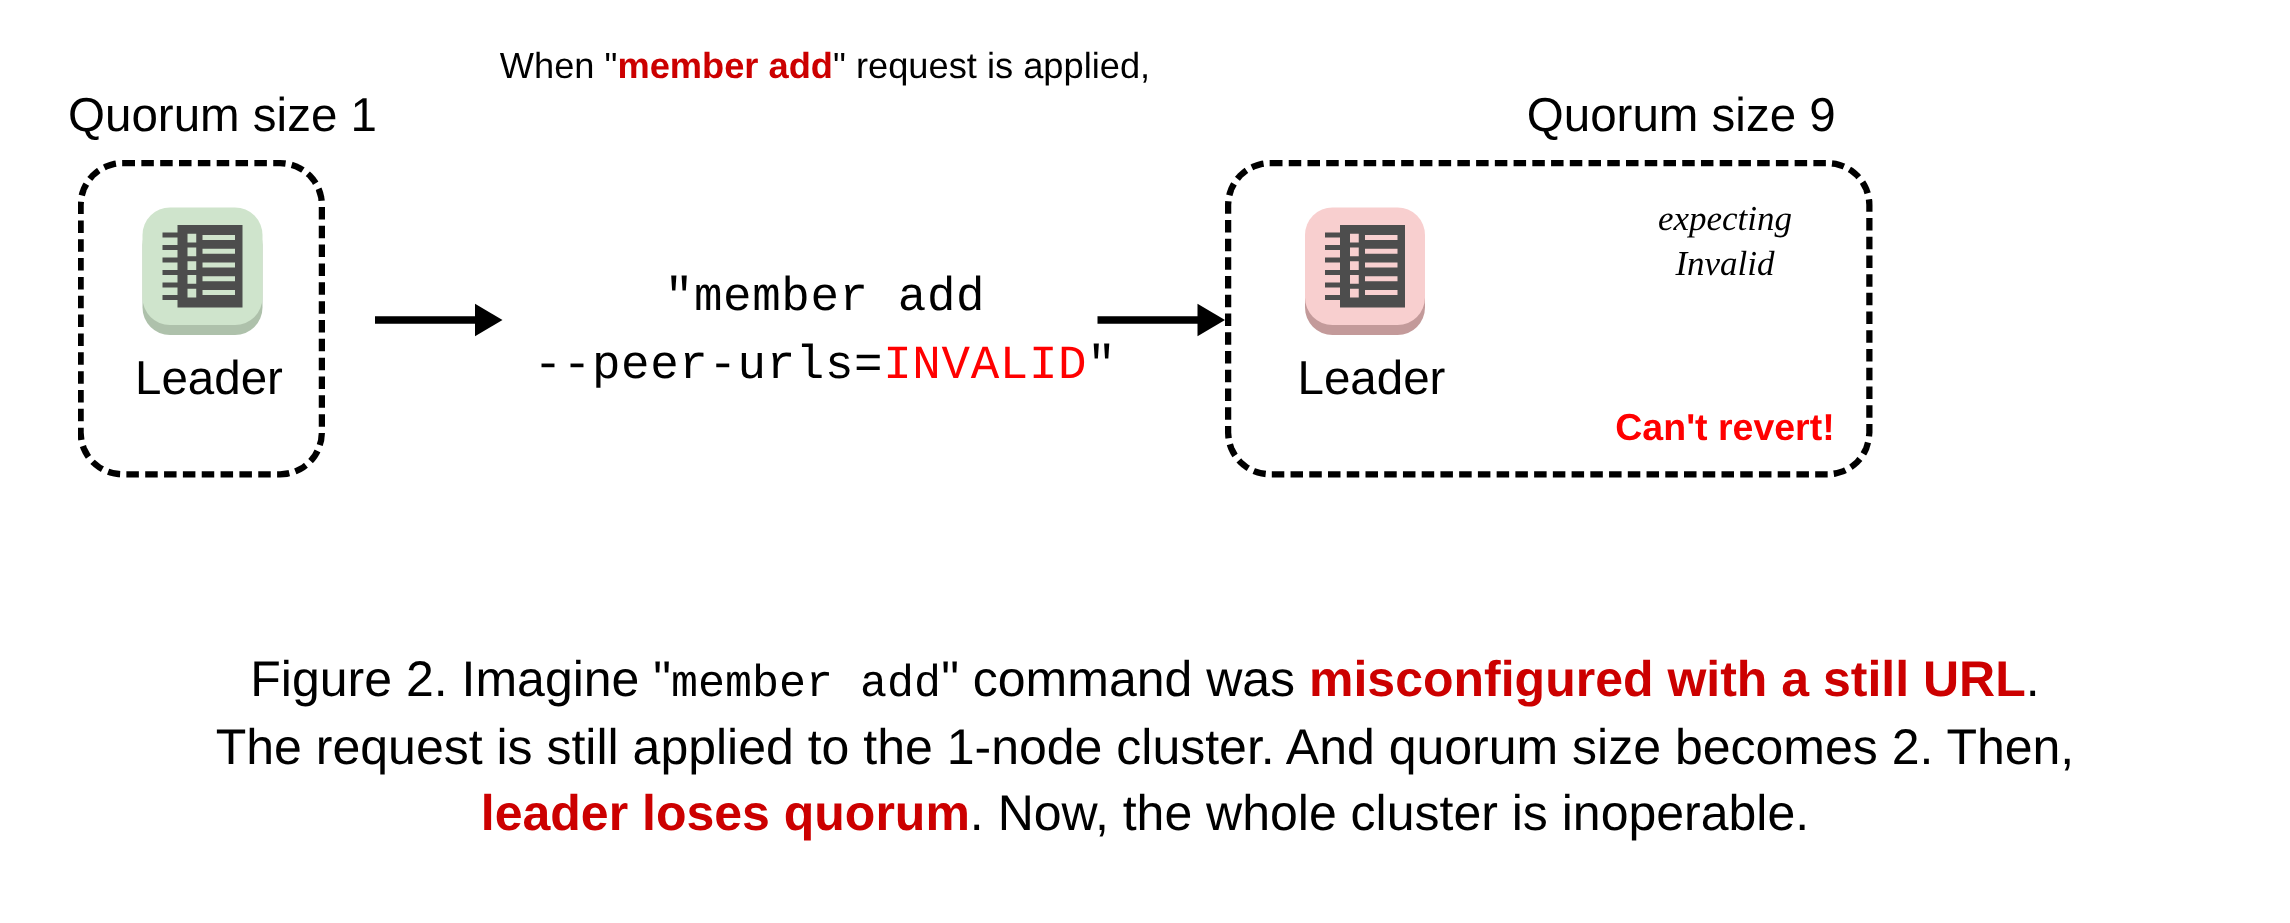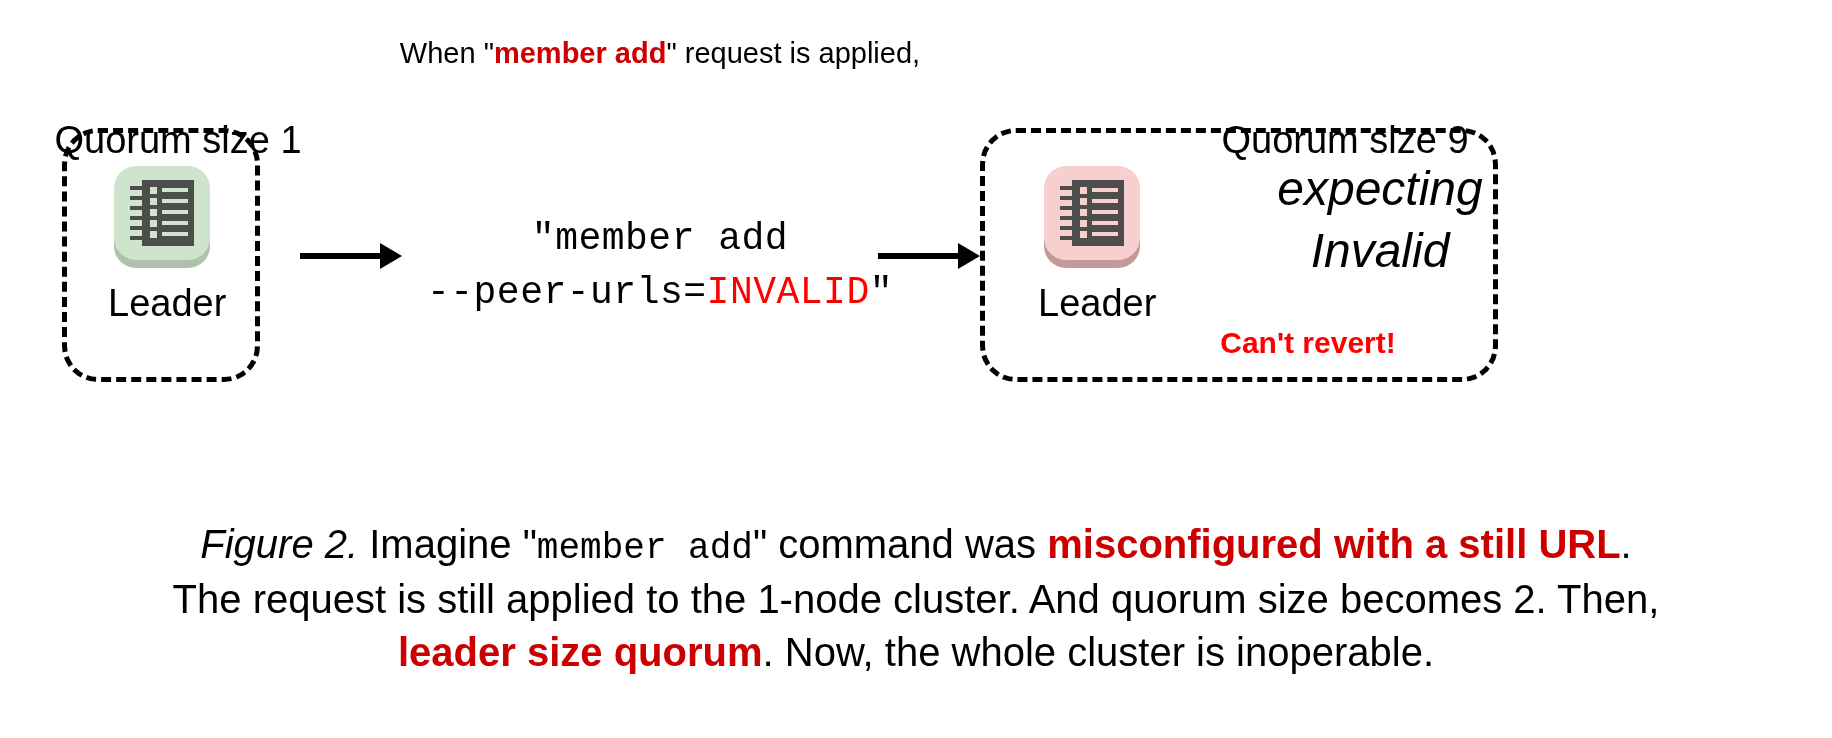--- a/index.html
+++ b/index.html
@@ -19,21 +19,20 @@
   .red-bright { color: #ff0000; }
 
   
   .cluster-caption {
     position: absolute;
     text-align: center;
     font-size: 38px;
     font-family: "Liberation Sans", sans-serif;
     color: #000;
     white-space: nowrap;
-    margin-top: 47px;
   }
   .cluster-box {
     position: absolute;
     border: 5px dashed #000000;
     border-radius: 36px;
     box-sizing: border-box;
     background: transparent;
   }
 
   
@@ -141,28 +140,28 @@
 
   
   #follower-status {
     position: absolute;
     left: 1260px;
     top: 158px;
     width: 240px;
     text-align: center;
   }
   #follower-status .status-line {
-    font-size: 48px;
+    font-size: 28px;
     font-style: italic;
     line-height: 1.3;
-    font-family: Liberation Sans, sans-serif;
+    font-family: Liberation Serif, serif;
   }
   #cant-revert {
     position: absolute;
-    left: 1188px;
+    left: 1260px;
     top: 326px;
     width: 240px;
     text-align: center;
     font-size: 30px;
     font-weight: bold;
     color: #ff0000;
     font-family: "Liberation Sans", sans-serif;
   }
 
   
@@ -171,21 +170,21 @@
     left: 40px;
     top: 518px;
     width: 1752px;
     text-align: center;
     font-size: 40px;
     line-height: 1.33;
     font-family: "Liberation Sans Narrow", "Liberation Sans", sans-serif;
     transform-origin: center top;
   }
   #figure-caption .cap-line { display: block; white-space: nowrap; }
-  #figure-caption .fig-num { font-style: italic; }
+  #figure-caption .fig-num { }
   #figure-caption .cap-mono {
     font-family: "Liberation Mono", "DejaVu Sans Mono", monospace;
     font-size: 36px;
   }
 </style>
 </head>
 <body>
 
 <div class="cluster-caption" id="cluster-left-caption">Quorum size 1</div>
 
@@ -269,14 +268,14 @@
 <div id="follower-status">
   <div class="status-line">expecting</div>
   <div class="status-line">Invalid</div>
 </div>
 
 <div id="cant-revert">Can't revert!</div>
 
 <div id="figure-caption">
   <span class="cap-line" style="display: block;"><span class="fig-num">Figure 2.</span><span> Imagine "</span><span class="cap-mono">member add</span><span>" command was </span><span class="red-dark">misconfigured with a still URL</span><span>.</span></span>
   <span class="cap-line" style="display: block;">The request is still applied to the 1-node cluster. And quorum size becomes 2. Then,</span>
-  <span class="cap-line" style="display: block;"><span class="red-dark">leader size quorum</span><span>. Now, the whole cluster is inoperable.</span></span>
+  <span class="cap-line" style="display: block;"><span class="red-dark">leader loses quorum</span><span>. Now, the whole cluster is inoperable.</span></span>
 </div>
 
 </body></html>

